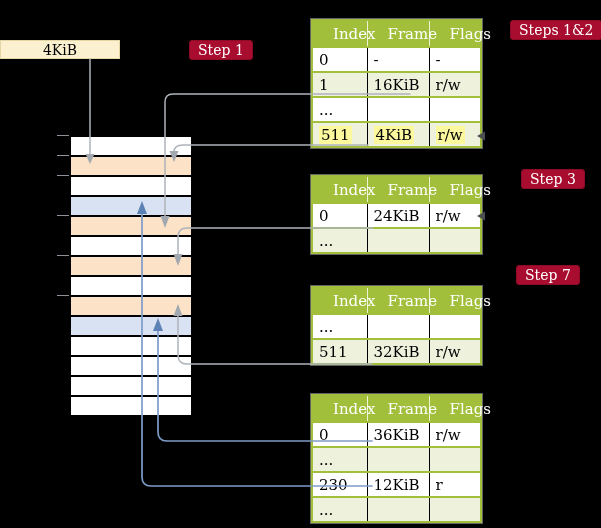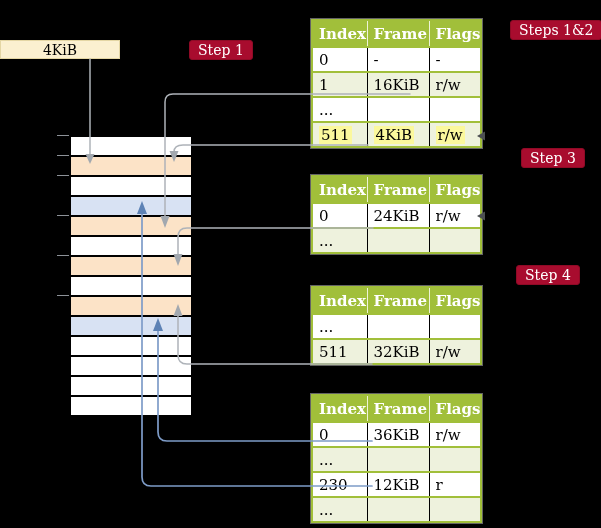--- a/index.html
+++ b/index.html
@@ -9,38 +9,38 @@
   
   .legend-box{position:absolute;left:0;top:40px;width:120px;height:19px;background:#fbf0d0;
     border:1px solid #e4d6a4;box-sizing:border-box;display:flex;align-items:center;justify-content:center;
     font-size:14px;color:#000;}
 
   
   .badge{position:absolute;background:#a80c2e;border:1px solid #8f0a26;border-radius:3px;
     color:#fff;font-size:14px;line-height:16px;padding:1px 8px;white-space:nowrap;}
   .badge-0{left:189px;top:40px;}
   .badge-1{left:510px;top:20px;}
-  .badge-2{left:521px;top:148px;}
+  .badge-2{left:521px;top:169px;}
   .badge-3{left:516px;top:265px;}
 
   
   .memory{position:absolute;left:71px;top:135px;width:120px;z-index:1;}
   .mrow{height:20px;box-sizing:border-box;border-bottom:2px solid #000;}
   .mrow:first-child{border-top:2px solid #000;height:22px;}
   .mrow[data-variant="white"]{background:#ffffff;}
   .mrow[data-variant="peach"]{background:#fce3c7;}
   .mrow[data-variant="blue"]{background:#d8e2f3;}
   .tick{position:absolute;left:57px;width:12px;height:1px;background:#8d9298;z-index:1;}
 
   
   table.ptable{position:absolute;left:311px;width:169px;border-collapse:collapse;table-layout:fixed;
     border:2px solid #a1bf3a;outline:1px solid rgba(200,200,200,0.5);z-index:2;background:#fff;}
   .pt-0{top:19px;}  .pt-1{top:175px;}  .pt-2{top:286px;}  .pt-3{top:394px;}
-  .ptable th{background:#a1bf3a;color:#fff;font-weight:bold;font-size:15px;text-align:left;
-    height:25px;padding:0 0 0 6px;border-left:1px solid #eef3d8;}
+  .ptable th{background:#a1bf3a;color:#fff;font-weight:normal;font-size:15px;text-align:left;
+    height:25px;padding:0 0 0 20px;border-left:1px solid #eef3d8;}
   .ptable th:first-child{border-left:none;}
   .ptable td{font-size:15px;color:#000;height:23px;padding:0 0 0 6px;
     border-top:2px solid #a1bf3a;border-left:1px solid #000;vertical-align:middle;}
   .ptable td:first-child{border-left:none;}
   .ptable tr[data-variant="white"] td{background:#ffffff;}
   .ptable tr[data-variant="green"] td{background:#eef2dd;}
   .hl{background:#fbf89d;padding:0 2px;}
 
   
   svg.overlay{position:absolute;left:0;top:0;z-index:5;pointer-events:none;}
@@ -55,21 +55,21 @@
 
 <div class="canvas">
 
   <div class="legend-box">
     <span>4KiB</span>
   </div>
 
   <div class="badge badge-0">Step 1</div>
   <div class="badge badge-1">Steps 1&amp;2</div>
   <div class="badge badge-2">Step 3</div>
-  <div class="badge badge-3">Step 4</div>
+  <div class="badge badge-3">Step 7</div>
 
   <div class="memory">
     <div class="mrow" data-variant="white"></div>
     <div class="mrow" data-variant="peach"></div>
     <div class="mrow" data-variant="white"></div>
     <div class="mrow" data-variant="blue"></div>
     <div class="mrow" data-variant="peach"></div>
     <div class="mrow" data-variant="white"></div>
     <div class="mrow" data-variant="peach"></div>
     <div class="mrow" data-variant="white"></div>

